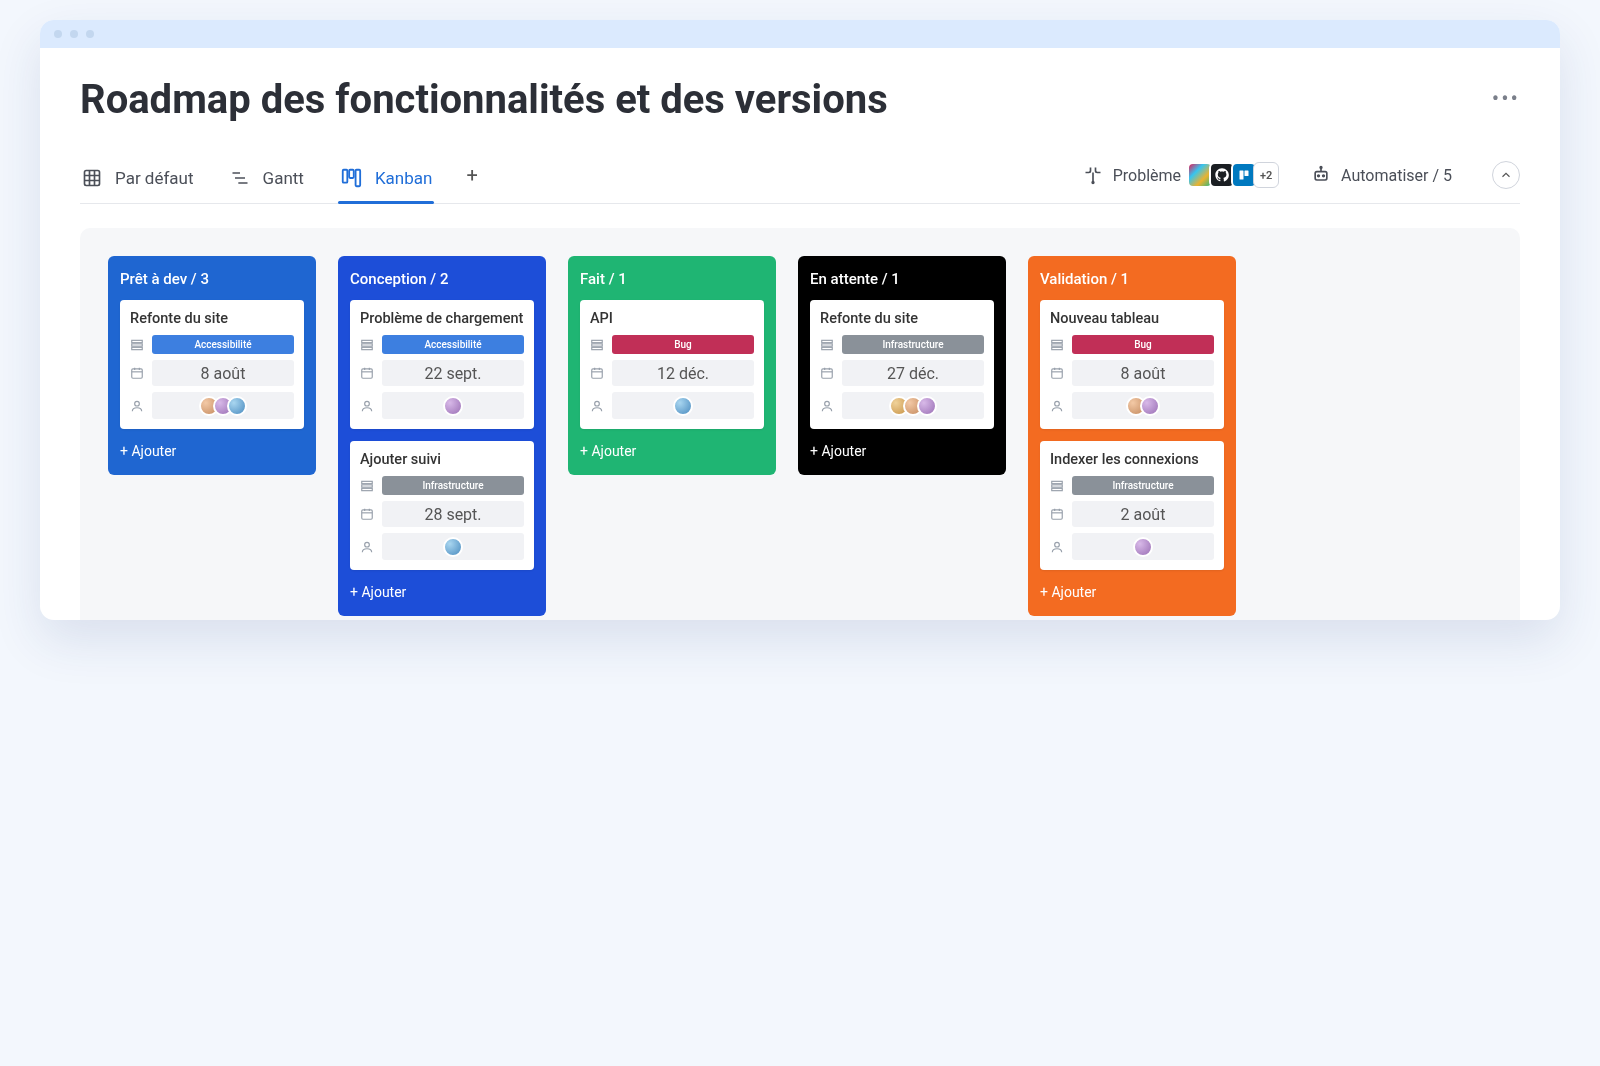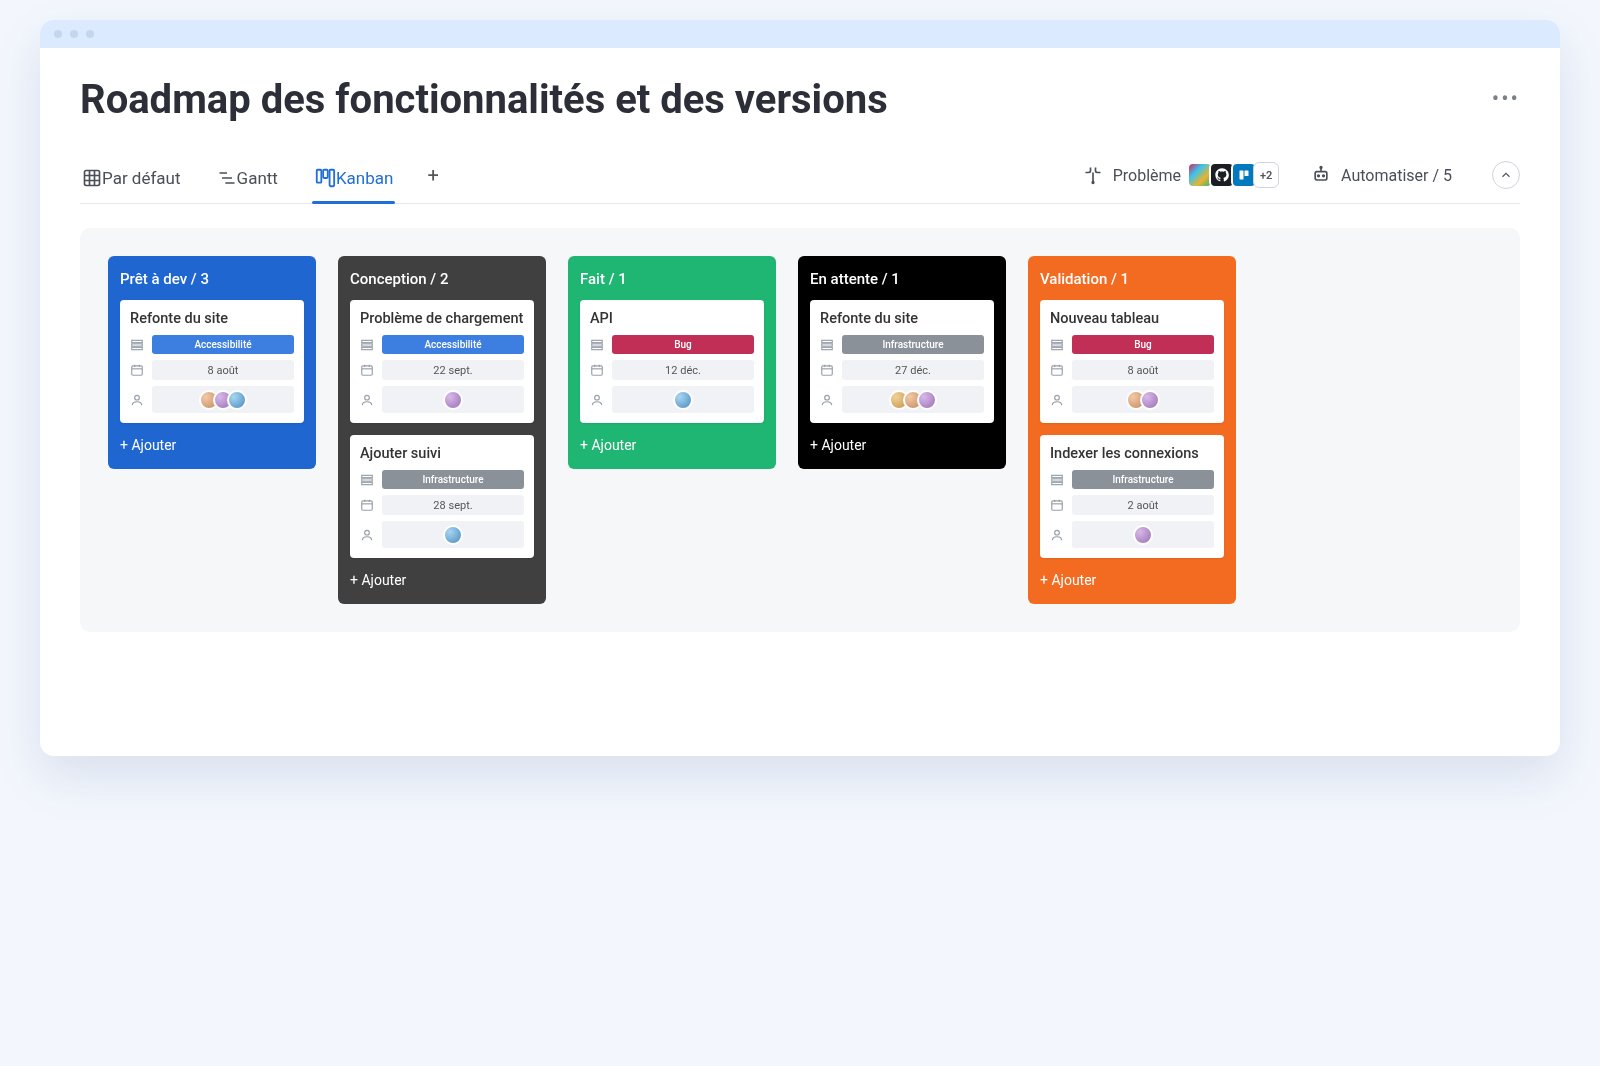--- a/index.html
+++ b/index.html
@@ -9,21 +9,21 @@
     color: #333;
     width: 1600px;
     height: 1066px;
     padding: 20px 40px;
   }
   .browser {
     background: #fff;
     border-radius: 14px;
     box-shadow: 0 20px 50px rgba(30,60,120,0.12);
     overflow: hidden;
-    height: 736px;
+    height: 600px;
   }
   .browser-bar {
     background: #dbeafe;
     height: 28px;
     display: flex;
     align-items: center;
     padding: 0 14px;
     gap: 8px;
   }
   .dot { width: 8px; height: 8px; border-radius: 50%; background: #c3d7ef; }
@@ -51,21 +51,21 @@
     display: flex;
     align-items: center;
     margin-top: 38px;
     border-bottom: 1px solid #e6e8ec;
     padding-bottom: 0;
     gap: 32px;
   }
   .view-tab {
     display: flex;
     align-items: center;
-    gap: 0;
+    gap: 13px;
     color: #4b4f58;
     font-size: 17px;
     padding: 6px 2px 14px 2px;
     cursor: pointer;
     position: relative;
   }
   .view-tab.active {
     color: #206ed8;
   }
   .view-tab.active::after {
@@ -166,21 +166,21 @@
     text-align: center;
     padding: 4px 0;
     border-radius: 3px;
     color: #fff;
     font-weight: 500;
   }
   .date-pill, .avatar-pill {
     flex: 1;
     background: #f1f2f5;
     border-radius: 3px;
-    font-size: 11px;
+    font-size: 16px;
     color: #555;
     text-align: center;
     padding: 3.5px 0;
   }
   .avatar-pill { display:flex; align-items:center; justify-content:center; gap:-4px; }
   .avatar {
     width: 20px; height: 20px; border-radius: 50%;
     background: #c8cdd6; display:inline-block;
     margin-left: -6px; border:2px solid #fff;
     background-size: cover; background-position:center;
@@ -332,21 +332,21 @@
               </span>
               <div class="avatar-pill">
                 <span class="avatar a1"></span>
                 <span class="avatar a2"></span>
                 <span class="avatar a3"></span>
               </div>
             </div>
           </div>
           <div class="add-card">+ Ajouter</div>
         </div>
-        <div class="column" style="background: #404040;">
+        <div class="column" style="background: #1d4ed8;">
           <div class="col-title">Conception / 2</div>
           <div class="card">
             <div class="card-title">Problème de chargement</div>
             <div class="row">
               <span class="row-icon">
                 <svg width="14" height="14" viewBox="0 0 24 24" fill="none" stroke="#98a0ab" stroke-width="2">
                   <rect x="3" y="4" width="18" height="4"></rect>
                   <rect x="3" y="10" width="18" height="4"></rect>
                   <rect x="3" y="16" width="18" height="4"></rect>
                 </svg>

